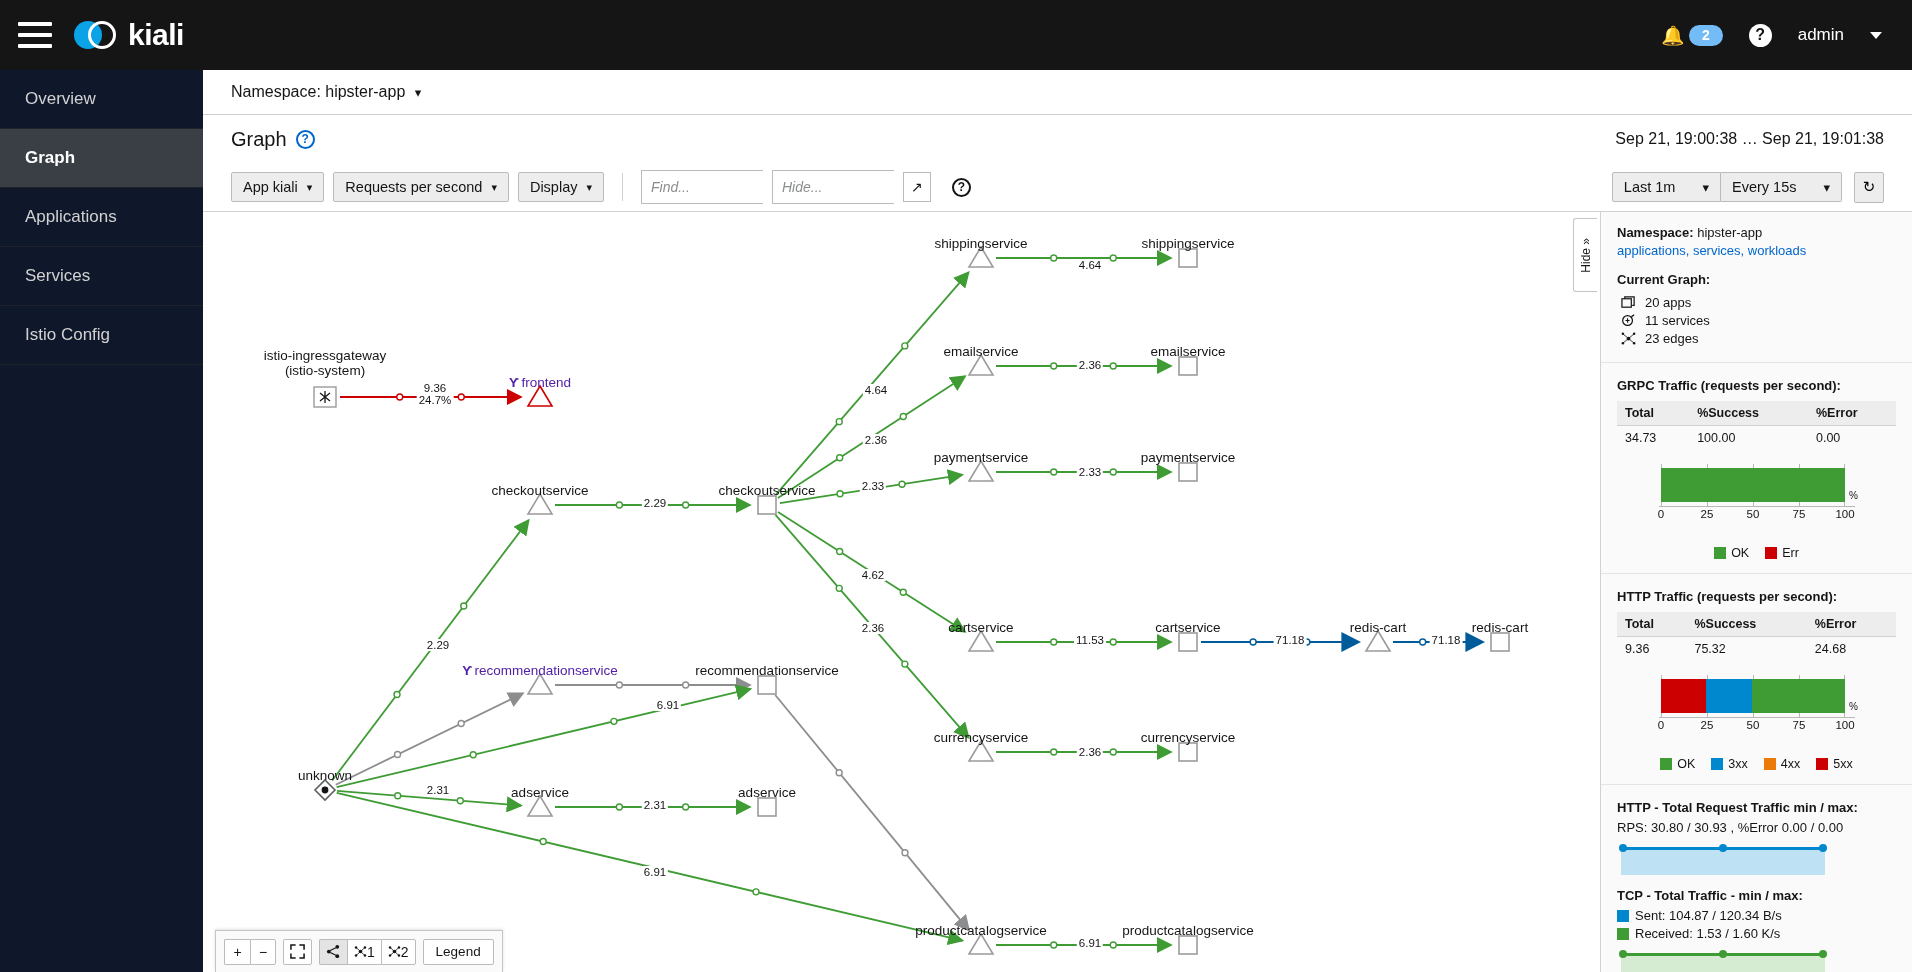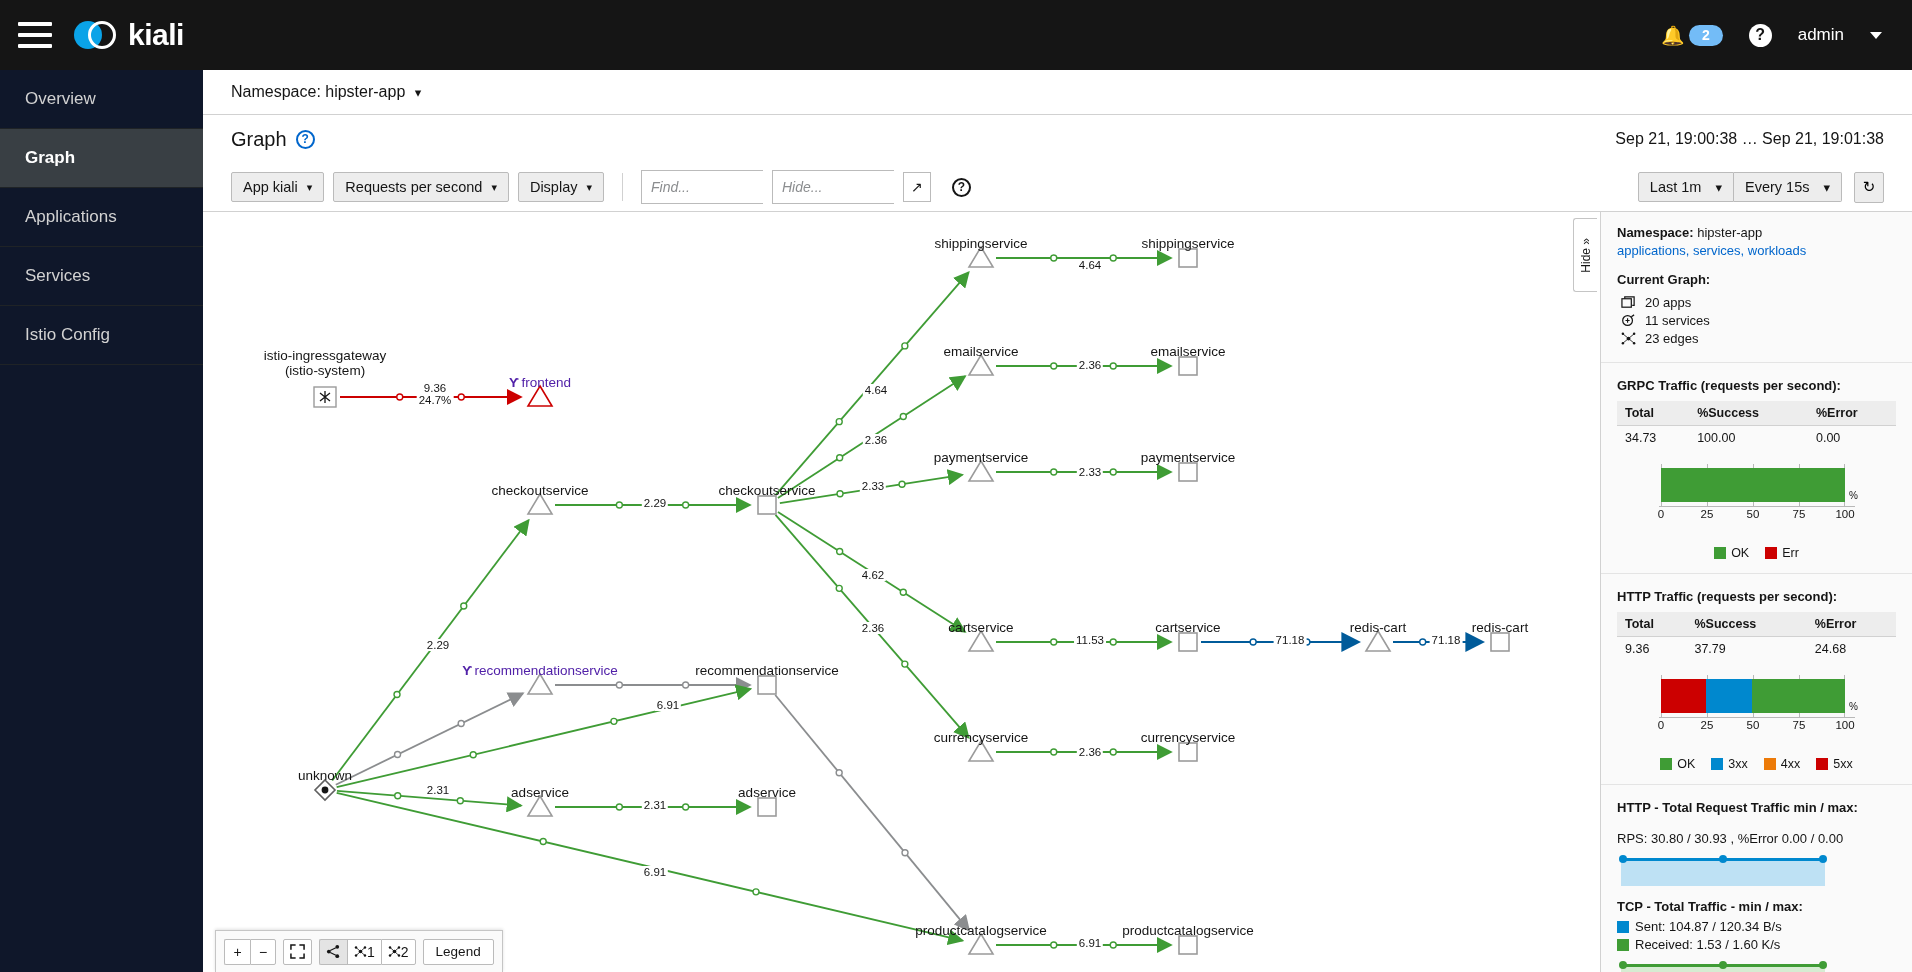--- a/index.html
+++ b/index.html
@@ -124,21 +124,21 @@
   }
   .tb-help {
     width: 19px; height: 19px; border-radius: 50%; border: 2px solid #151515;
     font-size: 12px; font-weight: bold; margin-left: 12px;
     display: inline-flex; align-items: center; justify-content: center; cursor: pointer;
   }
   .toolbar-right { margin-left: auto; display: flex; align-items: center; gap: 0; }
   .seg-btn {
     background: #ededed; border: 1px solid #bbb; font-size: 14.5px;
     padding: 6px 11px; cursor: pointer; color: #151515;
-    display: inline-flex; align-items: center; gap: 9px;
+    display: inline-flex; align-items: center; gap: 22px;
     font-family: "Liberation Sans", sans-serif;
   }
   .seg-btn.first { border-radius: 2px 0 0 2px; }
   .seg-btn.second { border-left: none; border-radius: 0 2px 2px 0; }
   .refresh-btn {
     margin-left: 12px; background: #ededed; border: 1px solid #bbb;
     border-radius: 2px; width: 30px; height: 31px; cursor: pointer;
     display: flex; align-items: center; justify-content: center; font-size: 15px;
   }
 
@@ -744,21 +744,21 @@
       <div class="sp-hdr">HTTP Traffic (requests per second):</div>
       <table class="sp-tbl">
         <tbody>
             <tr>
           <th>Total</th>
           <th>%Success</th>
           <th>%Error</th>
         </tr>
         <tr>
           <td>9.36</td>
-          <td>37.79</td>
+          <td>75.32</td>
           <td>24.68</td>
         </tr>
       </tbody>
         </table>
       <div class="chartbox">
         <div class="tick-line">
           <span style="left:0"></span>
             <span style="left:46px"></span>
             <span style="left:92px"></span>
           <span style="left:138px"></span>
@@ -793,21 +793,21 @@
           <span>4xx</span>
         </div>
         <div class="legend-item">
           <span class="swatch" style="background:#cc0000"></span>
           <span>5xx</span>
         </div>
       </div>
     </div>
 
     <div class="sp-sec nb" style="padding-bottom:4px;">
-      <div class="sp-hdr" style="margin-bottom:16px;">HTTP - Total Request Traffic min / max:</div>
+      <div class="sp-hdr" style="margin-bottom:5px;">HTTP - Total Request Traffic min / max:</div>
       <div>RPS: 30.80 / 30.93 , %Error 0.00 / 0.00</div>
       <div class="spark">
         <div class="spark-fill" style="background:#bee1f4;"></div>
         <div class="spark-line" style="background:#0088ce;"></div>
         <div class="spark-dot" style="left:2px;background:#0088ce;"></div>
         <div class="spark-dot" style="left:102px;background:#0088ce;"></div>
         <div class="spark-dot" style="left:202px;background:#0088ce;"></div>
       </div>
     </div>
 

